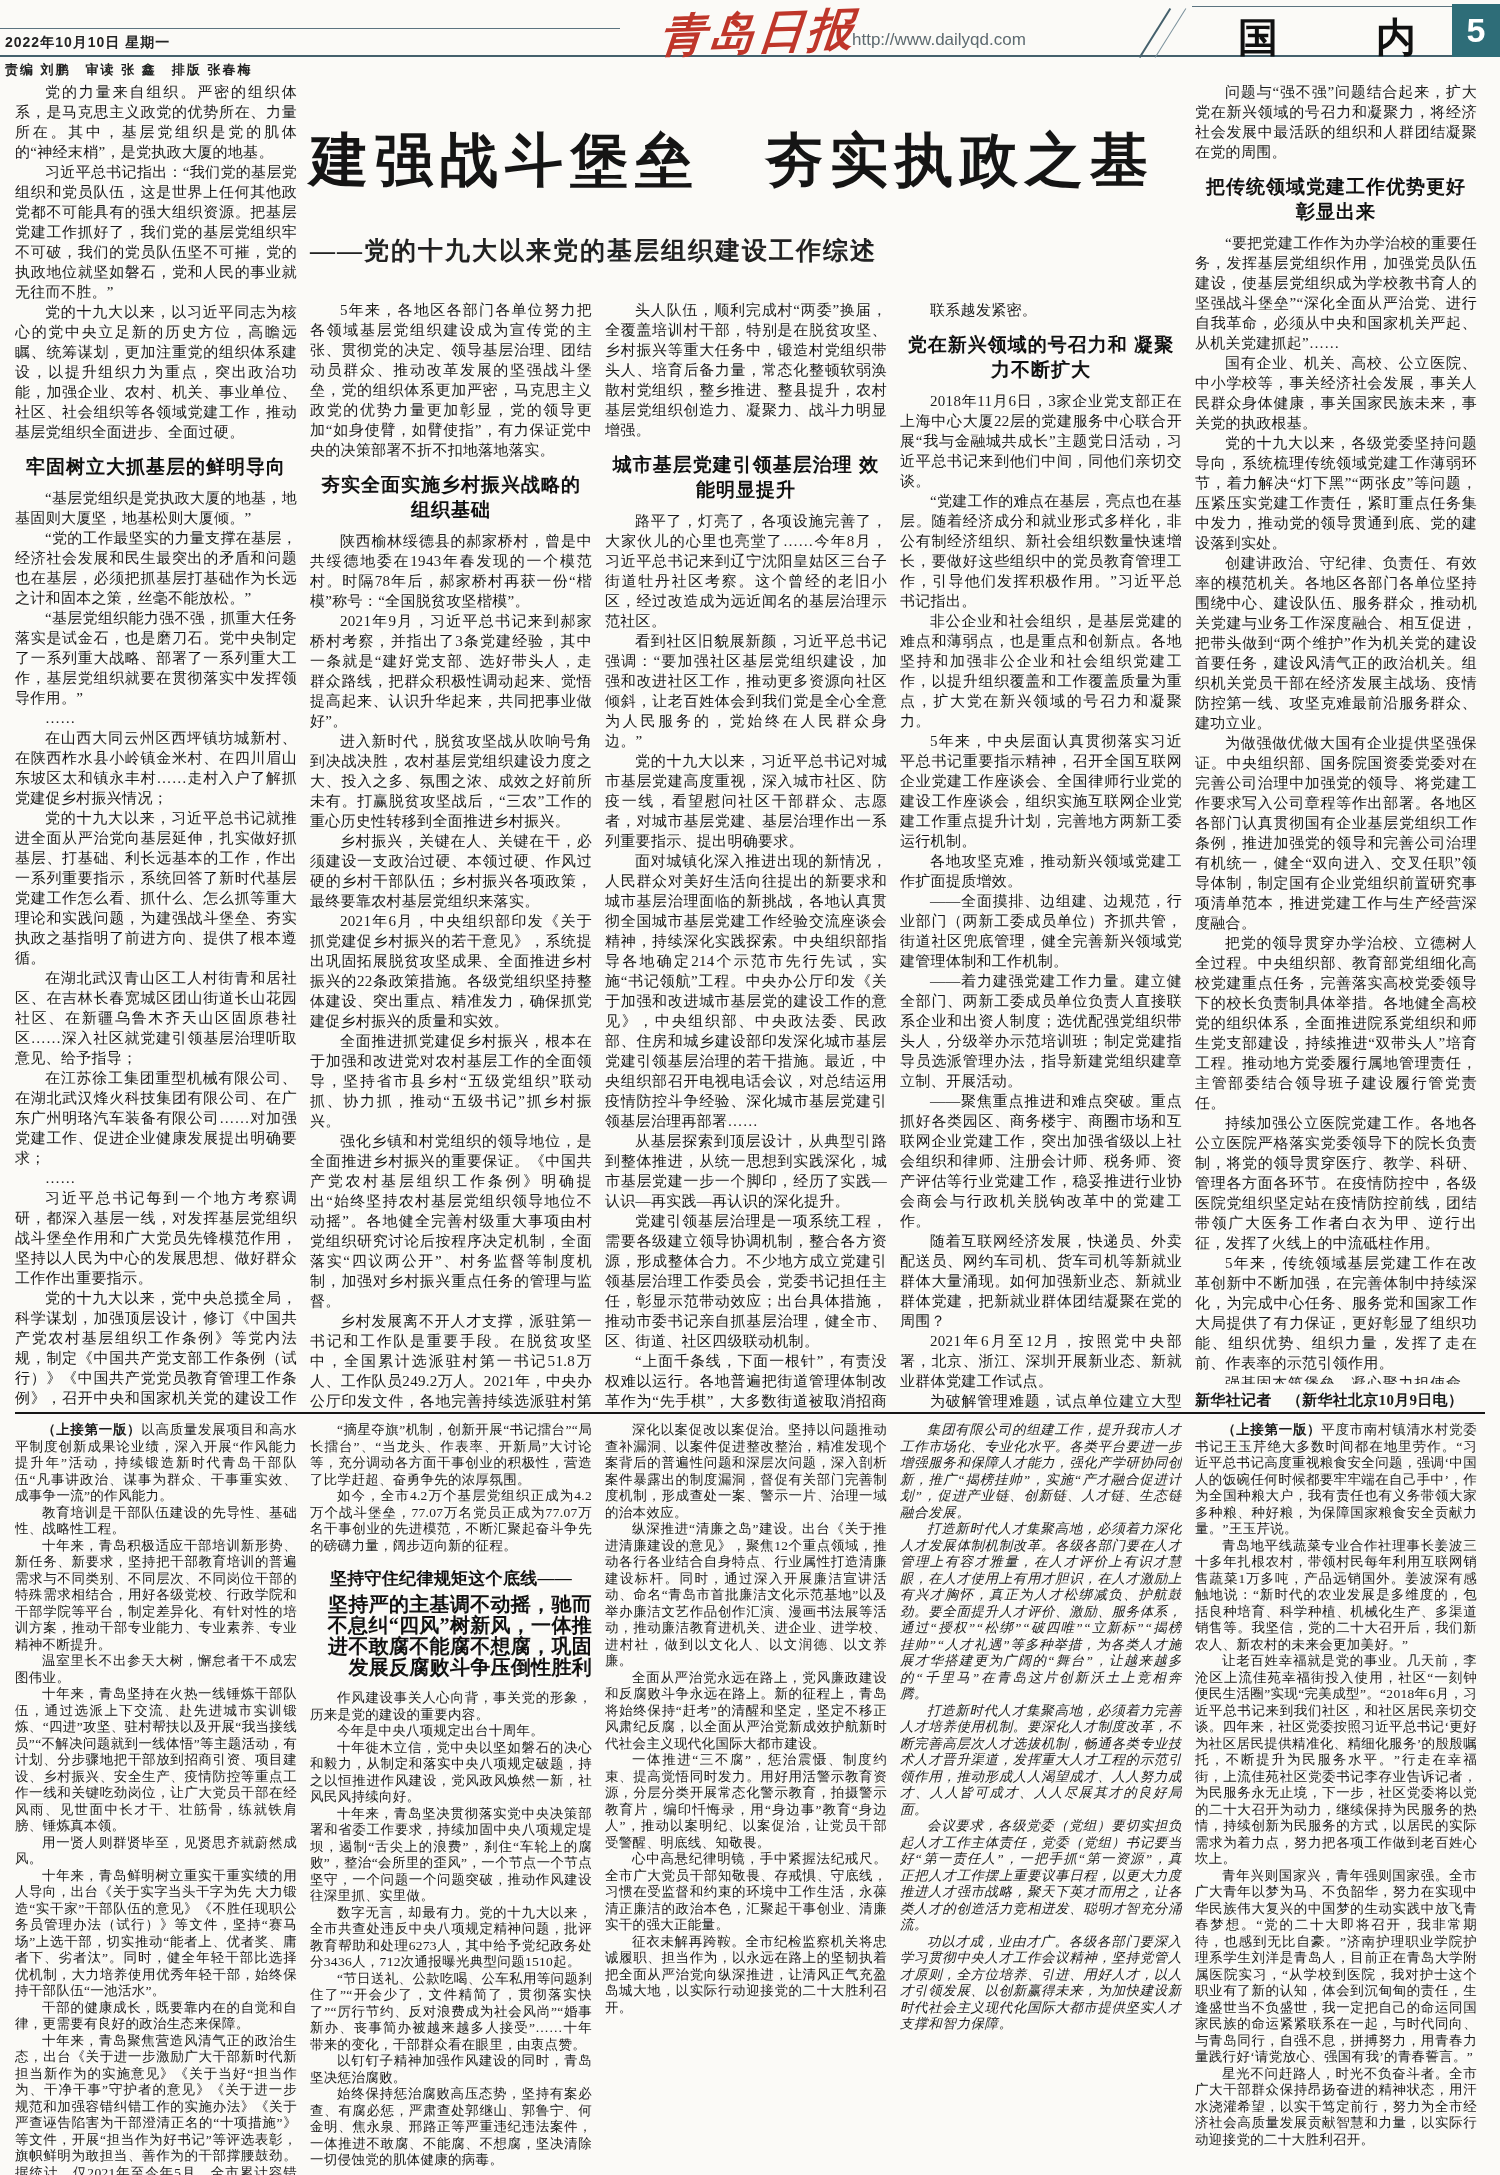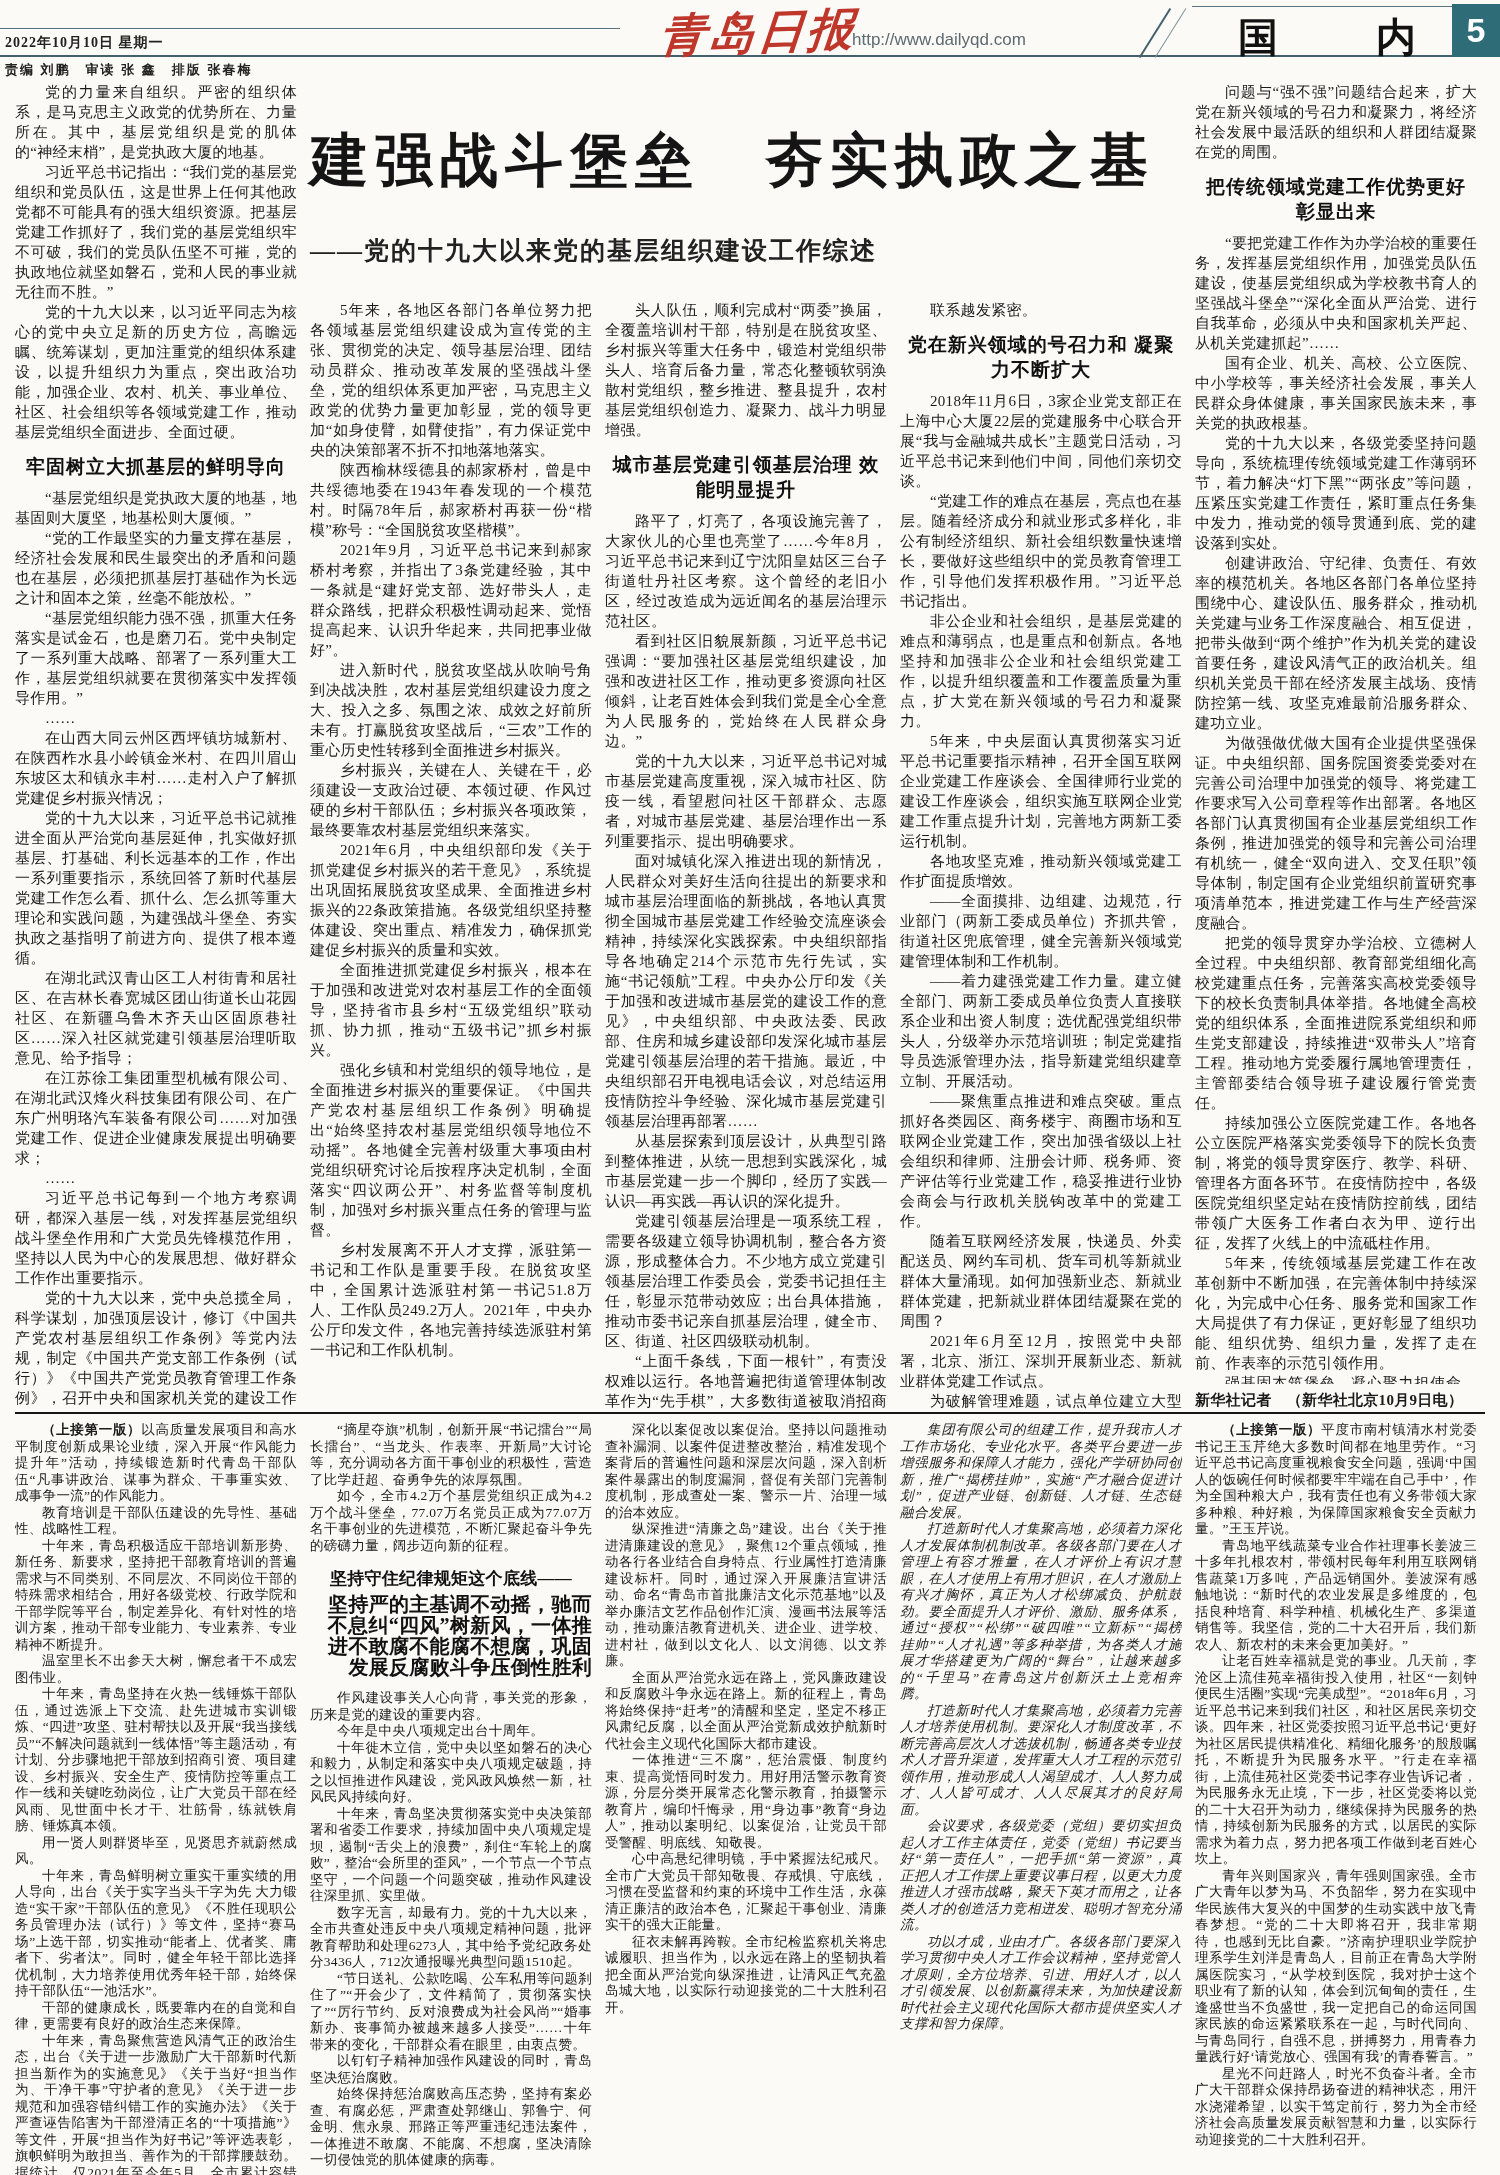--- a/index.html
+++ b/index.html
@@ -5,21 +5,21 @@
   html,body{margin:0;padding:0}
   body{width:1500px;height:2175px;position:relative;background:#fbfaf7;color:#1b1b1b;
        font-family:"Liberation Serif","DejaVu Serif",serif;overflow:hidden}
   
   .hdr{position:absolute;left:0;top:0;width:1500px;height:80px}
   .hdr .thinline{position:absolute;left:0;top:28px;width:620px;height:1px;background:#5b7380}
   .hdr .mainline{position:absolute;left:0;top:55px;width:1452px;height:2px;background:#44606c}
   .hdr .topline{position:absolute;left:1192px;top:6px;width:260px;height:1px;background:#5b7380}
   .hdr .slant1{position:absolute;left:1154px;top:4px;width:2px;height:58px;background:#44606c;transform:rotate(32deg)}
   .hdr .slant2{position:absolute;left:1170px;top:4px;width:1px;height:58px;background:#7a909b;transform:rotate(32deg)}
-  .date{position:absolute;left:5px;top:34px;font-family:Liberation Serif, serif;
+  .date{position:absolute;left:5px;top:34px;font-family:Liberation Sans, sans-serif;
         font-size:14px;font-weight:700;color:#222;letter-spacing:1px}
   .editors{position:absolute;left:5px;top:61px;font-family:"Liberation Sans","DejaVu Sans",sans-serif;
         font-size:13px;font-weight:700;color:#222;letter-spacing:2px}
   .masthead{position:absolute;left:660px;top:2px;font-size:46px;font-weight:900;color:#bf362a;
         font-family:"DejaVu Serif","Liberation Serif",serif;font-style:italic;transform:skewX(-7deg) rotate(-2deg);letter-spacing:3px}
   .url{position:absolute;left:852px;top:30px;font-size:17px;color:#5d6a70;font-family:"Liberation Sans",sans-serif}
   .section{position:absolute;left:1238px;top:10px;font-size:40px;font-weight:700;letter-spacing:44px;
         font-family:"Liberation Serif",serif;color:#111}
   .pagebox{position:absolute;left:1452px;top:4px;width:48px;height:53px;background:#2e6d78;color:#fff;
         font-family:"Liberation Sans",sans-serif;font-size:34px;font-weight:700;text-align:center;line-height:53px}
@@ -83,20 +83,21 @@
     <p class="para">在山西大同云州区西坪镇坊城新村、在陕西柞水县小岭镇金米村、在四川眉山东坡区太和镇永丰村……走村入户了解抓党建促乡村振兴情况；</p>
     <p class="para">党的十九大以来，习近平总书记就推进全面从严治党向基层延伸，扎实做好抓基层、打基础、利长远基本的工作，作出一系列重要指示，系统回答了新时代基层党建工作怎么看、抓什么、怎么抓等重大理论和实践问题，为建强战斗堡垒、夯实执政之基指明了前进方向、提供了根本遵循。</p>
     <p class="para">在湖北武汉青山区工人村街青和居社区、在吉林长春宽城区团山街道长山花园社区、在新疆乌鲁木齐天山区固原巷社区……深入社区就党建引领基层治理听取意见、给予指导；</p>
     <p class="para">在江苏徐工集团重型机械有限公司、在湖北武汉烽火科技集团有限公司、在广东广州明珞汽车装备有限公司……对加强党建工作、促进企业健康发展提出明确要求；</p>
     <p class="para">……</p>
     <p class="para">习近平总书记每到一个地方考察调研，都深入基层一线，对发挥基层党组织战斗堡垒作用和广大党员先锋模范作用，坚持以人民为中心的发展思想、做好群众工作作出重要指示。</p>
     <p class="para">党的十九大以来，党中央总揽全局，科学谋划，加强顶层设计，修订《中国共产党农村基层组织工作条例》等党内法规，制定《中国共产党支部工作条例（试行）》《中国共产党党员教育管理工作条例》，召开中央和国家机关党的建设工作会议、中央企业党的建设工作座谈会、全国高校党的建设工作会议……</p>
   </div>
 <div class="col main-col mid-col" style="left:310px">
     <p class="para">5年来，各地区各部门各单位努力把各领域基层党组织建设成为宣传党的主张、贯彻党的决定、领导基层治理、团结动员群众、推动改革发展的坚强战斗堡垒，党的组织体系更加严密，马克思主义政党的优势力量更加彰显，党的领导更加“如身使臂，如臂使指”，有力保证党中央的决策部署不折不扣地落地落实。</p>
+    <p class="sh">夯实全面实施乡村振兴战略的组织基础</p>
     <p class="para">陕西榆林绥德县的郝家桥村，曾是中共绥德地委在1943年春发现的一个模范村。时隔78年后，郝家桥村再获一份“楷模”称号：“全国脱贫攻坚楷模”。</p>
     <p class="para">2021年9月，习近平总书记来到郝家桥村考察，并指出了3条党建经验，其中一条就是“建好党支部、选好带头人，走群众路线，把群众积极性调动起来、觉悟提高起来、认识升华起来，共同把事业做好”。</p>
     <p class="para">进入新时代，脱贫攻坚战从吹响号角到决战决胜，农村基层党组织建设力度之大、投入之多、氛围之浓、成效之好前所未有。打赢脱贫攻坚战后，“三农”工作的重心历史性转移到全面推进乡村振兴。</p>
     <p class="para">乡村振兴，关键在人、关键在干，必须建设一支政治过硬、本领过硬、作风过硬的乡村干部队伍；乡村振兴各项政策，最终要靠农村基层党组织来落实。</p>
     <p class="para">2021年6月，中央组织部印发《关于抓党建促乡村振兴的若干意见》，系统提出巩固拓展脱贫攻坚成果、全面推进乡村振兴的22条政策措施。各级党组织坚持整体建设、突出重点、精准发力，确保抓党建促乡村振兴的质量和实效。</p>
     <p class="para">全面推进抓党建促乡村振兴，根本在于加强和改进党对农村基层工作的全面领导，坚持省市县乡村“五级党组织”联动抓、协力抓，推动“五级书记”抓乡村振兴。</p>
     <p class="para">强化乡镇和村党组织的领导地位，是全面推进乡村振兴的重要保证。《中国共产党农村基层组织工作条例》明确提出“始终坚持农村基层党组织领导地位不动摇”。各地健全完善村级重大事项由村党组织研究讨论后按程序决定机制，全面落实“四议两公开”、村务监督等制度机制，加强对乡村振兴重点任务的管理与监督。</p>
     <p class="para">乡村发展离不开人才支撑，派驻第一书记和工作队是重要手段。在脱贫攻坚中，全国累计选派驻村第一书记51.8万人、工作队员249.2万人。2021年，中央办公厅印发文件，各地完善持续选派驻村第一书记和工作队机制。</p>
   </div>
 <div class="col main-col mid-col" style="left:605px">

